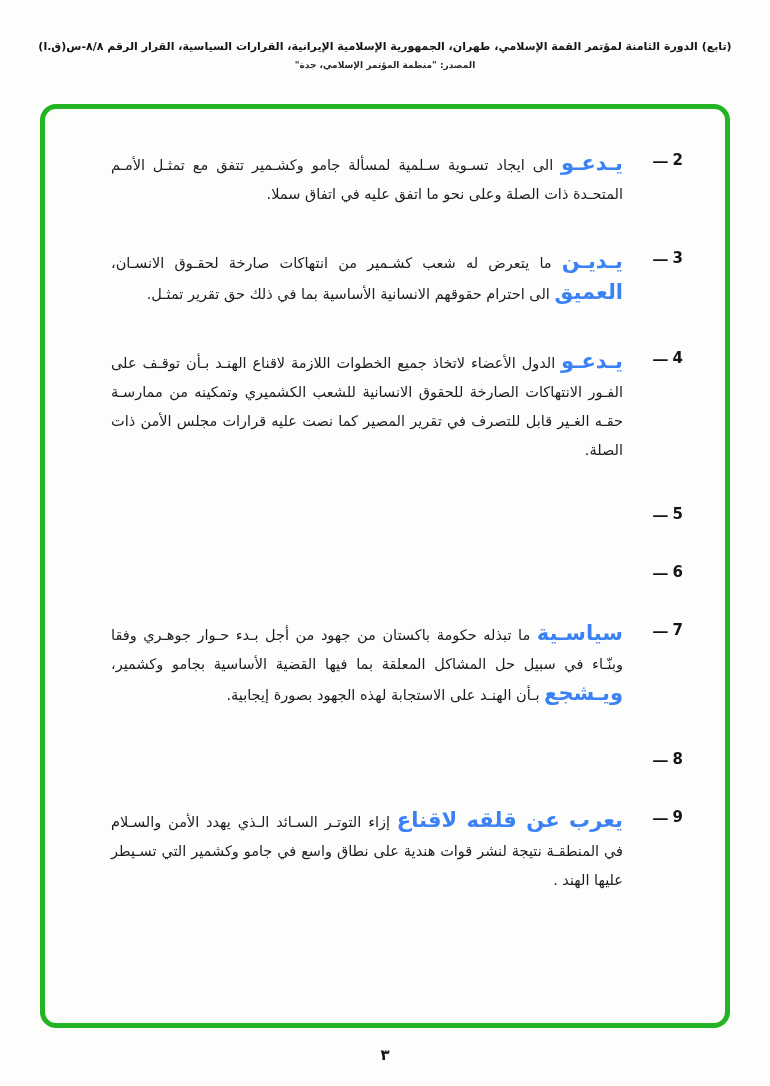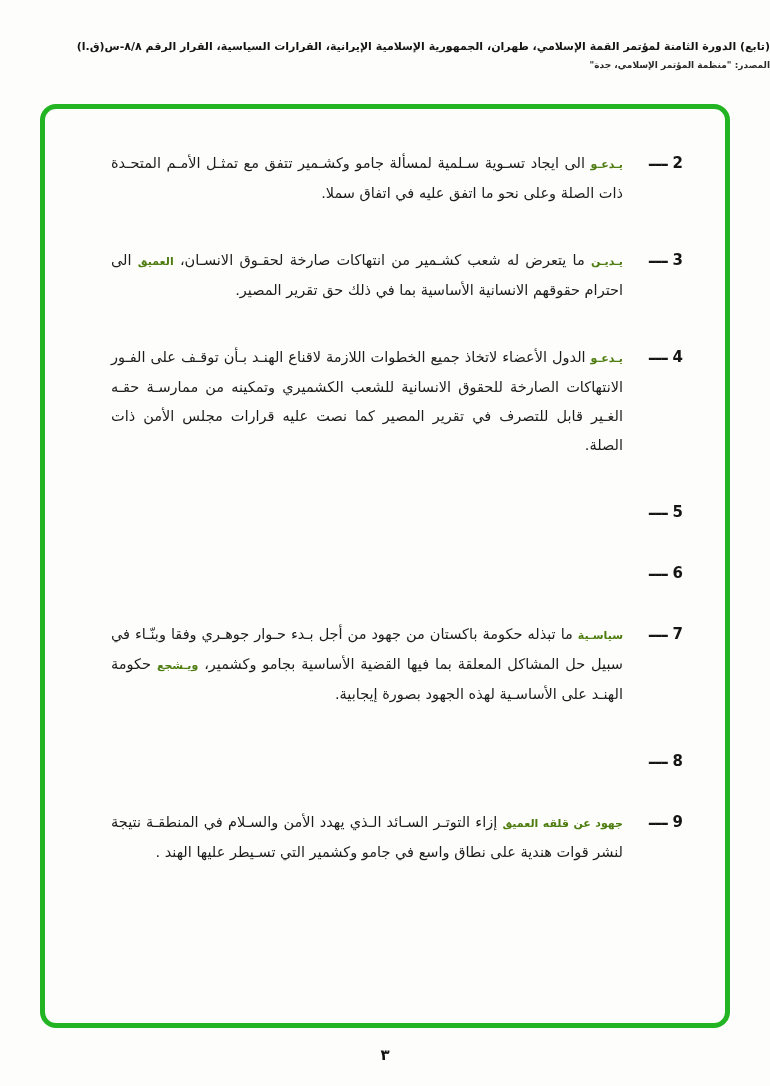--- a/index.html
+++ b/index.html
@@ -8,20 +8,21 @@
     background: #fdfdfb;
     color: #1b1b1b;
     font-family: "DejaVu Sans", sans-serif;
     position: relative;
     overflow: hidden;
     direction: rtl;
   }
   .header {
     position: absolute;
     top: 40px; left: 0; right: 0;
+    text-align: center;
     direction: rtl;
   }
   .header-line1 {
     font-size: 11px;
     font-weight: bold;
     color: #141414;
   }
   .header-line2 {
     font-size: 9px;
     font-weight: bold;
@@ -54,35 +55,35 @@
     flex: 0 0 46px;
     display: flex;
     align-items: baseline;
     gap: 5px;
     font-weight: bold;
     font-size: 15px;
     padding-top: 2px;
     color: #151515;
   }
   .num-cell .dash {
-    font-size: 18px;
+    font-size: 14px;
     position: relative;
     top: -2px;
   }
   .para-text {
     flex: 1;
     font-size: 14.5px;
     line-height: 29px;
     text-align: justify;
     color: #1c1c1c;
   }
   .lead {
     font-weight: bold;
-    font-size: 11px;
-    color: #4d7c0f;
+    font-size: 21px;
+    color: #3b82f6;
   }
   .page-number {
     position: absolute;
     bottom: 22px;
     left: 0; right: 0;
     text-align: center;
     font-size: 15px;
     font-weight: bold;
     color: #111;
   }
@@ -104,21 +105,21 @@
             <span class="num">2</span>
             <span class="dash">ـــ</span>
           </div>
           <div class="para-text"><span class="lead">يـدعـو</span><span> الى ايجاد تسـوية سـلمية لمسألة جامو وكشـمير تتفق مع تمثـل الأمـم المتحـدة ذات الصلة وعلى نحو ما اتفق عليه في اتفاق سملا.</span></div>
         </div>
         <div class="para">
           <div class="num-cell">
             <span class="num">3</span>
             <span class="dash">ـــ</span>
           </div>
-          <div class="para-text"><span class="lead">يـديـن</span><span> ما يتعرض له شعب كشـمير من انتهاكات صارخة لحقـوق الانسـان، </span><span class="lead">العميق</span><span> الى احترام حقوقهم الانسانية الأساسية بما في ذلك حق تقرير المصير.</span></div>
+          <div class="para-text"><span class="lead">يـديـن</span><span> ما يتعرض له شعب كشـمير من انتهاكات صارخة لحقـوق الانسـان، </span><span class="lead">العميق</span><span> الى احترام حقوقهم الانسانية الأساسية بما في ذلك حق تقرير تمثـل.</span></div>
         </div>
         <div class="para">
           <div class="num-cell">
             <span class="num">4</span>
             <span class="dash">ـــ</span>
           </div>
           <div class="para-text"><span class="lead">يـدعـو</span><span> الدول الأعضاء لاتخاذ جميع الخطوات اللازمة لاقناع الهنـد بـأن توقـف على الفـور الانتهاكات الصارخة للحقوق الانسانية للشعب الكشميري وتمكينه من ممارسـة حقـه الغـير قابل للتصرف في تقرير المصير كما نصت عليه قرارات مجلس الأمن ذات الصلة.</span></div>
         </div>
         <div class="para">
           <div class="num-cell">
@@ -130,33 +131,33 @@
           <div class="num-cell">
             <span class="num">6</span>
             <span class="dash">ـــ</span>
           </div>
         </div>
         <div class="para">
           <div class="num-cell">
             <span class="num">7</span>
             <span class="dash">ـــ</span>
           </div>
-          <div class="para-text"><span class="lead">سياسـية</span><span> ما تبذله حكومة باكستان من جهود من أجل بـدء حـوار جوهـري وفقا وبنّـاء في سبيل حل المشاكل المعلقة بما فيها القضية الأساسية بجامو وكشمير، </span><span class="lead">ويـشجع</span><span> حكومة الهنـد على الأساسـية لهذه الجهود بصورة إيجابية.</span></div>
+          <div class="para-text"><span class="lead">سياسـية</span><span> ما تبذله حكومة باكستان من جهود من أجل بـدء حـوار جوهـري وفقا وبنّـاء في سبيل حل المشاكل المعلقة بما فيها القضية الأساسية بجامو وكشمير، </span><span class="lead">ويـشجع</span><span> بـأن الهنـد على الاستجابة لهذه الجهود بصورة إيجابية.</span></div>
         </div>
         <div class="para">
           <div class="num-cell">
             <span class="num">8</span>
             <span class="dash">ـــ</span>
           </div>
         </div>
         <div class="para">
           <div class="num-cell">
             <span class="num">9</span>
             <span class="dash">ـــ</span>
           </div>
-          <div class="para-text"><span class="lead">جهود عن قلقه العميق</span><span> إزاء التوتـر السـائد الـذي يهدد الأمن والسـلام في المنطقـة نتيجة لنشر قوات هندية على نطاق واسع في جامو وكشمير التي تسـيطر عليها الهند .</span></div>
+          <div class="para-text"><span class="lead">يعرب عن قلقه لاقناع</span><span> إزاء التوتـر السـائد الـذي يهدد الأمن والسـلام في المنطقـة نتيجة لنشر قوات هندية على نطاق واسع في جامو وكشمير التي تسـيطر عليها الهند .</span></div>
         </div>
       </div>
   </div>
 
   <div class="page-number">٣</div>
 
 </div>
 
 </body></html>

